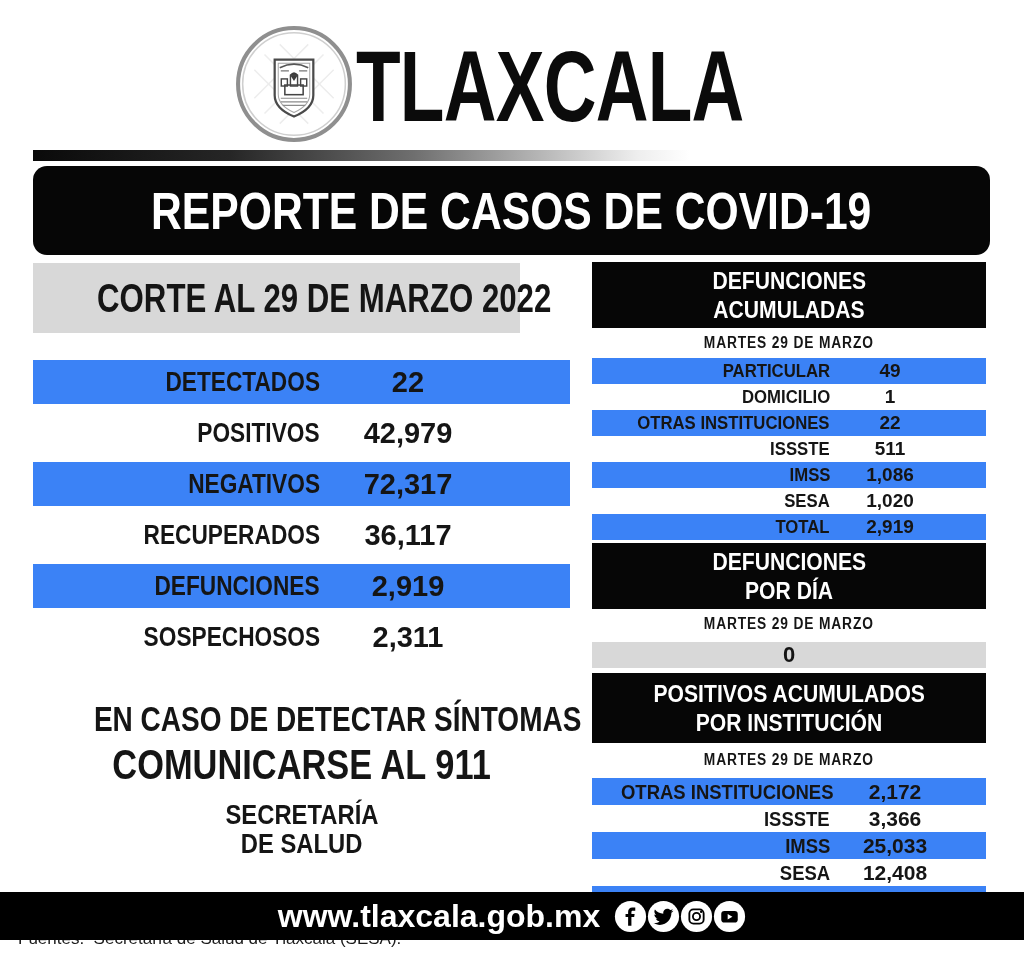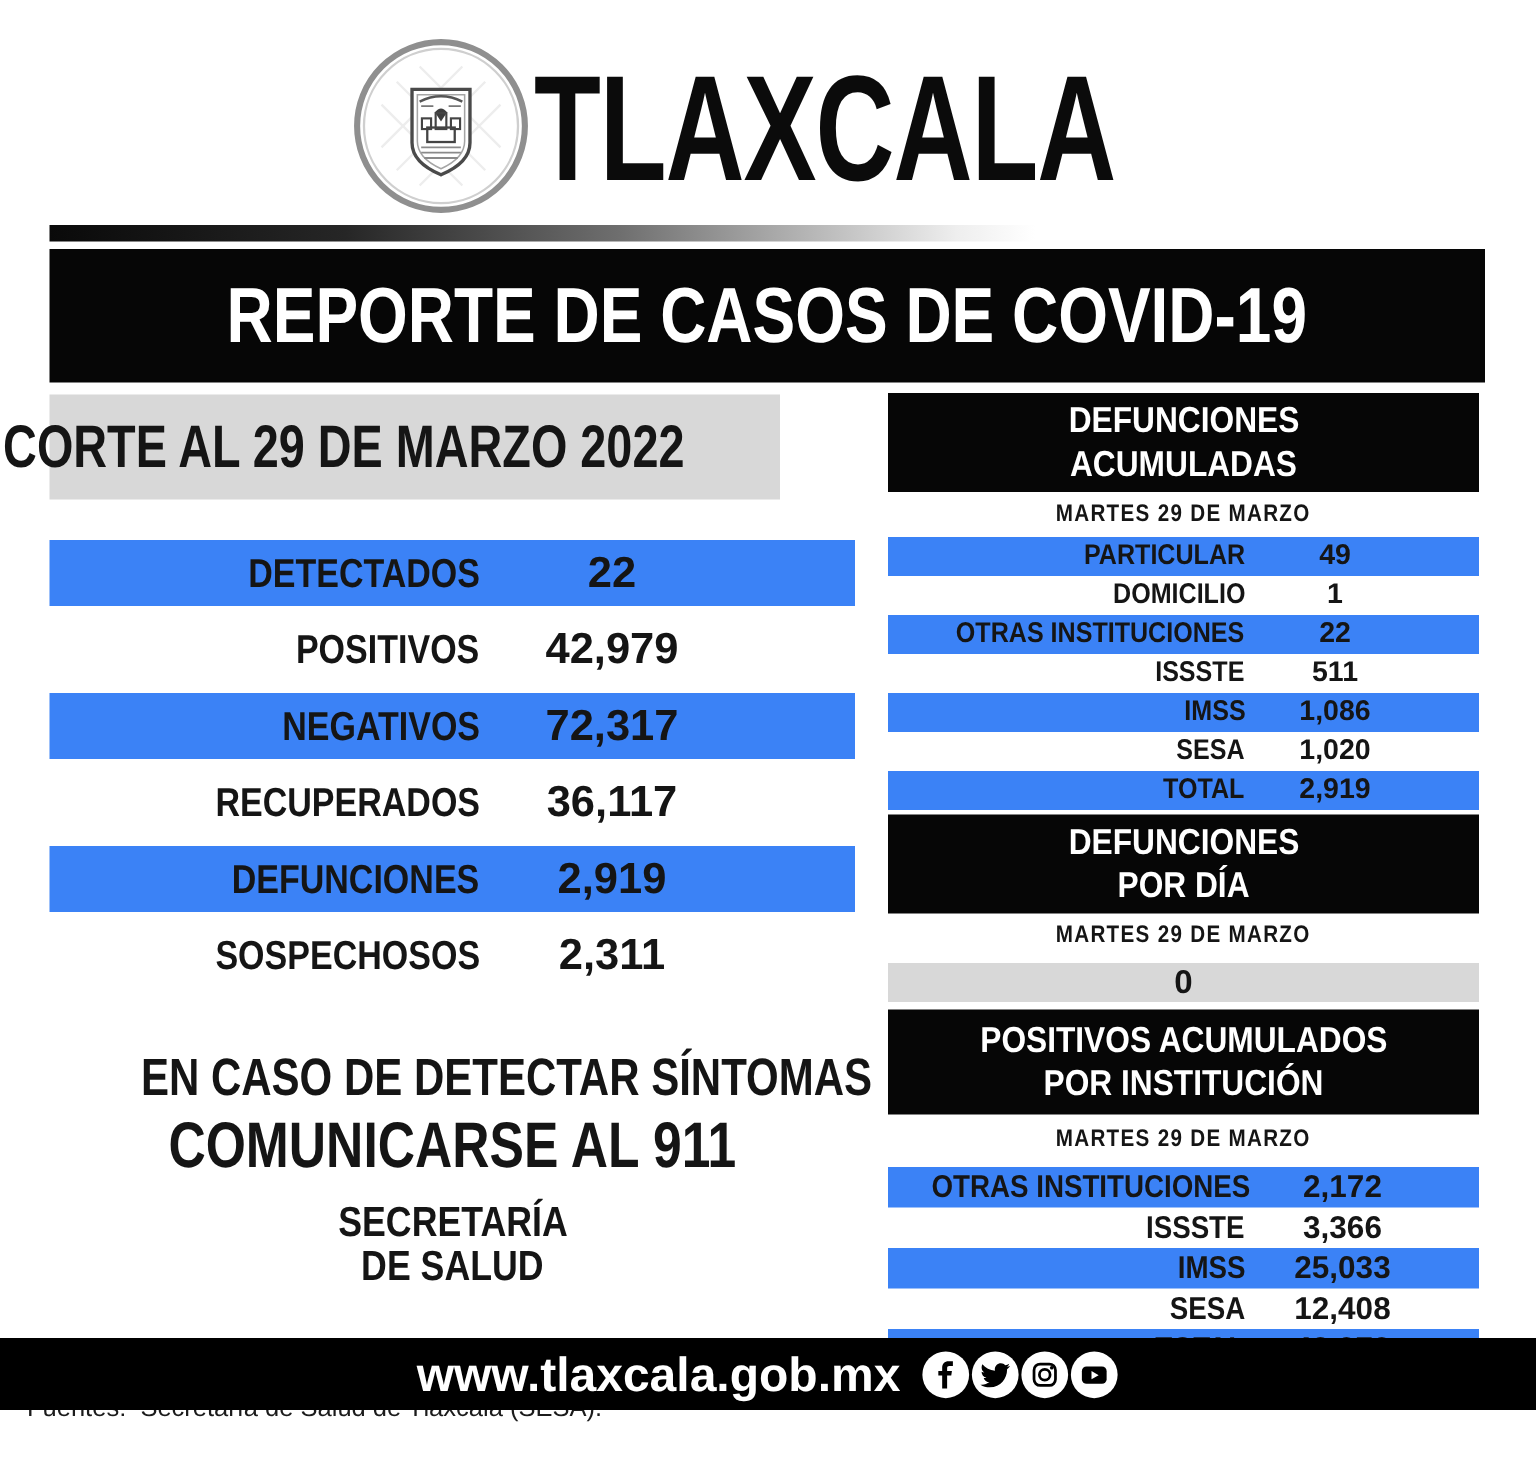--- a/index.html
+++ b/index.html
@@ -15,31 +15,31 @@
     left:356px; top:36px; height:100px; display:flex; align-items:center;
     font-size:100px; font-weight:700; letter-spacing:-1px; color:#0b0b0b;
     transform:scaleX(0.73); transform-origin:left center; white-space:nowrap;
   }
   .divider {
     left:33px; top:150px; width:657px; height:11px;
     background:linear-gradient(90deg,#0a0a0a 0%,#262626 30%,#6f6f6f 58%,#b9b9b9 78%,#eeeeee 92%,#ffffff 100%);
   }
   .banner {
     left:33px; top:166px; width:957px; height:89px; background:#060606;
-    display:flex; align-items:center; justify-content:center;
+    display:flex; align-items:center; justify-content:center;border-radius:14px;
   }
   .banner .t {
     color:#fff; font-size:52px; font-weight:700; display:inline-block;
     transform:scaleX(0.82); transform-origin:center; white-space:nowrap;
   }
 
   
   .corte {
     left:33px; top:263px; width:487px; height:70px; background:#d8d8d8;
-    display:flex; align-items:center; justify-content:flex-end;
+    display:flex; align-items:center; justify-content:flex-start;
   }
   .corte .t { font-size:40px; font-weight:700; display:inline-block; transform:scaleX(0.78); white-space:nowrap; }
 
   .sumrows { left:33px; top:360px; width:537px; }
   .srow { display:grid; grid-template-columns:287px 176px 1fr; align-items:center; }
   .srow.h44 { height:44px; } .srow.h58 { height:58px; }
   .gray { background:#3b82f6; }
   .srow .lbl { text-align:right; }
   .srow .lbl .c { display:inline-block; transform:scaleX(0.84); transform-origin:right center;
                   font-size:27px; font-weight:700; white-space:nowrap; }

